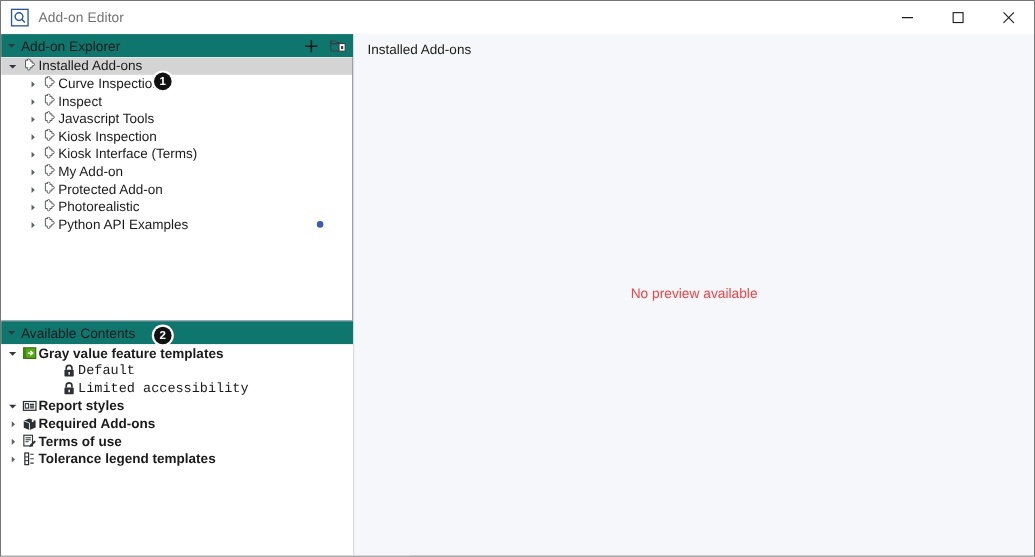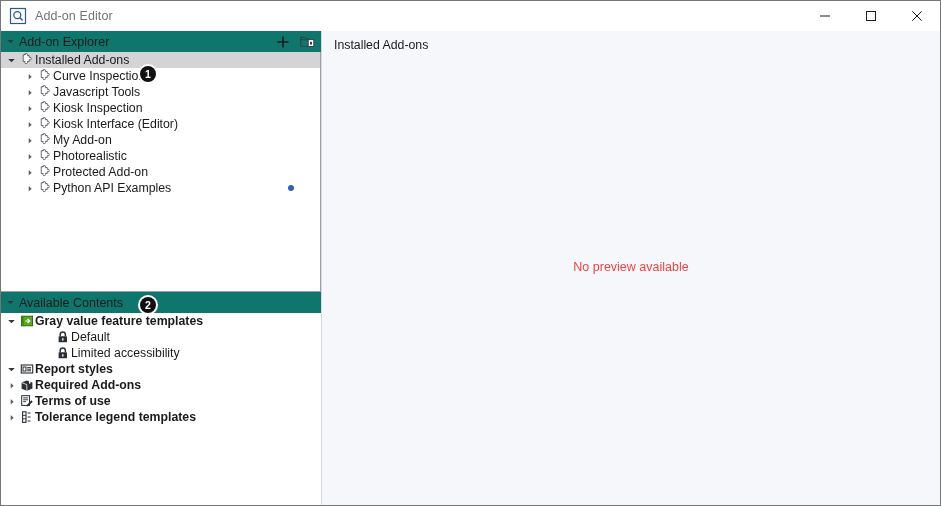--- a/index.html
+++ b/index.html
@@ -208,21 +208,21 @@
     right: 26px;
     width: 6px;
     height: 6px;
     border-radius: 50%;
     background: #3a5ea8;
   }
 
   
   .ind-0 { padding-left: 4px; }
   .ind-1 { padding-left: 22px; }
-  .ind-2 { padding-left: 40px; }
+  .ind-2 { padding-left: 40px; font-family: Liberation Mono, monospace; }
 
   
   .rp-title {
     position: absolute;
     left: 12px;
     top: 7px;
     font-size: 12.3px;
     color: #1b1b1b;
   }
   .rp-empty {
@@ -353,20 +353,33 @@
               <span class="row-caret">
                 <svg width="8" height="9" viewBox="0 0 9 9">
                   <path d="M3 1.6 L6.4 4.7 L3 7.8 Z" fill="#5b6069"></path>
                 </svg>
               </span>
               <span class="row-icon">
                 <svg width="14" height="14" viewBox="0 0 16 16">
                   <path d="M5.6 2.0 a1.5 1.5 0 0 1 3.0 0 q0 0.55 -0.3 0.95 h2.2 v2.2 q0.4 -0.3 0.95 -0.3 a1.5 1.5 0 0 1 0 3.0 q-0.55 0 -0.95 -0.3 v2.2 h-2.2 q0.3 0.4 0.3 0.95 a1.5 1.5 0 0 1 -3.0 0 q0 -0.55 0.3 -0.95 h-2.2 v-7.75 h2.2 q-0.3 -0.4 -0.3 -0.95 z" fill="#ffffff" stroke="#4b5059" stroke-width="0.95" stroke-linejoin="round"></path>
                 </svg>
               </span>
+              <span class="row-label">Inspect</span>
+            </div>
+            <div class="row ind-1">
+              <span class="row-caret">
+                <svg width="8" height="9" viewBox="0 0 9 9">
+                  <path d="M3 1.6 L6.4 4.7 L3 7.8 Z" fill="#5b6069"></path>
+                </svg>
+              </span>
+              <span class="row-icon">
+                <svg width="14" height="14" viewBox="0 0 16 16">
+                  <path d="M5.6 2.0 a1.5 1.5 0 0 1 3.0 0 q0 0.55 -0.3 0.95 h2.2 v2.2 q0.4 -0.3 0.95 -0.3 a1.5 1.5 0 0 1 0 3.0 q-0.55 0 -0.95 -0.3 v2.2 h-2.2 q0.3 0.4 0.3 0.95 a1.5 1.5 0 0 1 -3.0 0 q0 -0.55 0.3 -0.95 h-2.2 v-7.75 h2.2 q-0.3 -0.4 -0.3 -0.95 z" fill="#ffffff" stroke="#4b5059" stroke-width="0.95" stroke-linejoin="round"></path>
+                </svg>
+              </span>
               <span class="row-label">Javascript Tools</span>
             </div>
             <div class="row ind-1">
               <span class="row-caret">
                 <svg width="8" height="9" viewBox="0 0 9 9">
                   <path d="M3 1.6 L6.4 4.7 L3 7.8 Z" fill="#5b6069"></path>
                 </svg>
               </span>
               <span class="row-icon">
                 <svg width="14" height="14" viewBox="0 0 16 16">
@@ -379,21 +392,21 @@
               <span class="row-caret">
                 <svg width="8" height="9" viewBox="0 0 9 9">
                   <path d="M3 1.6 L6.4 4.7 L3 7.8 Z" fill="#5b6069"></path>
                 </svg>
               </span>
               <span class="row-icon">
                 <svg width="14" height="14" viewBox="0 0 16 16">
                   <path d="M5.6 2.0 a1.5 1.5 0 0 1 3.0 0 q0 0.55 -0.3 0.95 h2.2 v2.2 q0.4 -0.3 0.95 -0.3 a1.5 1.5 0 0 1 0 3.0 q-0.55 0 -0.95 -0.3 v2.2 h-2.2 q0.3 0.4 0.3 0.95 a1.5 1.5 0 0 1 -3.0 0 q0 -0.55 0.3 -0.95 h-2.2 v-7.75 h2.2 q-0.3 -0.4 -0.3 -0.95 z" fill="#ffffff" stroke="#4b5059" stroke-width="0.95" stroke-linejoin="round"></path>
                 </svg>
               </span>
-              <span class="row-label">Kiosk Interface (Editor)</span>
+              <span class="row-label">Kiosk Interface (Terms)</span>
             </div>
             <div class="row ind-1">
               <span class="row-caret">
                 <svg width="8" height="9" viewBox="0 0 9 9">
                   <path d="M3 1.6 L6.4 4.7 L3 7.8 Z" fill="#5b6069"></path>
                 </svg>
               </span>
               <span class="row-icon">
                 <svg width="14" height="14" viewBox="0 0 16 16">
                   <path d="M5.6 2.0 a1.5 1.5 0 0 1 3.0 0 q0 0.55 -0.3 0.95 h2.2 v2.2 q0.4 -0.3 0.95 -0.3 a1.5 1.5 0 0 1 0 3.0 q-0.55 0 -0.95 -0.3 v2.2 h-2.2 q0.3 0.4 0.3 0.95 a1.5 1.5 0 0 1 -3.0 0 q0 -0.55 0.3 -0.95 h-2.2 v-7.75 h2.2 q-0.3 -0.4 -0.3 -0.95 z" fill="#ffffff" stroke="#4b5059" stroke-width="0.95" stroke-linejoin="round"></path>
@@ -405,34 +418,34 @@
               <span class="row-caret">
                 <svg width="8" height="9" viewBox="0 0 9 9">
                   <path d="M3 1.6 L6.4 4.7 L3 7.8 Z" fill="#5b6069"></path>
                 </svg>
               </span>
               <span class="row-icon">
                 <svg width="14" height="14" viewBox="0 0 16 16">
                   <path d="M5.6 2.0 a1.5 1.5 0 0 1 3.0 0 q0 0.55 -0.3 0.95 h2.2 v2.2 q0.4 -0.3 0.95 -0.3 a1.5 1.5 0 0 1 0 3.0 q-0.55 0 -0.95 -0.3 v2.2 h-2.2 q0.3 0.4 0.3 0.95 a1.5 1.5 0 0 1 -3.0 0 q0 -0.55 0.3 -0.95 h-2.2 v-7.75 h2.2 q-0.3 -0.4 -0.3 -0.95 z" fill="#ffffff" stroke="#4b5059" stroke-width="0.95" stroke-linejoin="round"></path>
                 </svg>
               </span>
+              <span class="row-label">Protected Add-on</span>
+            </div>
+            <div class="row ind-1">
+              <span class="row-caret">
+                <svg width="8" height="9" viewBox="0 0 9 9">
+                  <path d="M3 1.6 L6.4 4.7 L3 7.8 Z" fill="#5b6069"></path>
+                </svg>
+              </span>
+              <span class="row-icon">
+                <svg width="14" height="14" viewBox="0 0 16 16">
+                  <path d="M5.6 2.0 a1.5 1.5 0 0 1 3.0 0 q0 0.55 -0.3 0.95 h2.2 v2.2 q0.4 -0.3 0.95 -0.3 a1.5 1.5 0 0 1 0 3.0 q-0.55 0 -0.95 -0.3 v2.2 h-2.2 q0.3 0.4 0.3 0.95 a1.5 1.5 0 0 1 -3.0 0 q0 -0.55 0.3 -0.95 h-2.2 v-7.75 h2.2 q-0.3 -0.4 -0.3 -0.95 z" fill="#ffffff" stroke="#4b5059" stroke-width="0.95" stroke-linejoin="round"></path>
+                </svg>
+              </span>
               <span class="row-label">Photorealistic</span>
-            </div>
-            <div class="row ind-1">
-              <span class="row-caret">
-                <svg width="8" height="9" viewBox="0 0 9 9">
-                  <path d="M3 1.6 L6.4 4.7 L3 7.8 Z" fill="#5b6069"></path>
-                </svg>
-              </span>
-              <span class="row-icon">
-                <svg width="14" height="14" viewBox="0 0 16 16">
-                  <path d="M5.6 2.0 a1.5 1.5 0 0 1 3.0 0 q0 0.55 -0.3 0.95 h2.2 v2.2 q0.4 -0.3 0.95 -0.3 a1.5 1.5 0 0 1 0 3.0 q-0.55 0 -0.95 -0.3 v2.2 h-2.2 q0.3 0.4 0.3 0.95 a1.5 1.5 0 0 1 -3.0 0 q0 -0.55 0.3 -0.95 h-2.2 v-7.75 h2.2 q-0.3 -0.4 -0.3 -0.95 z" fill="#ffffff" stroke="#4b5059" stroke-width="0.95" stroke-linejoin="round"></path>
-                </svg>
-              </span>
-              <span class="row-label">Protected Add-on</span>
             </div>
             <div class="row ind-1">
               <span class="row-caret">
                 <svg width="8" height="9" viewBox="0 0 9 9">
                   <path d="M3 1.6 L6.4 4.7 L3 7.8 Z" fill="#5b6069"></path>
                 </svg>
               </span>
               <span class="row-icon">
                 <svg width="14" height="14" viewBox="0 0 16 16">
                   <path d="M5.6 2.0 a1.5 1.5 0 0 1 3.0 0 q0 0.55 -0.3 0.95 h2.2 v2.2 q0.4 -0.3 0.95 -0.3 a1.5 1.5 0 0 1 0 3.0 q-0.55 0 -0.95 -0.3 v2.2 h-2.2 q0.3 0.4 0.3 0.95 a1.5 1.5 0 0 1 -3.0 0 q0 -0.55 0.3 -0.95 h-2.2 v-7.75 h2.2 q-0.3 -0.4 -0.3 -0.95 z" fill="#ffffff" stroke="#4b5059" stroke-width="0.95" stroke-linejoin="round"></path>

